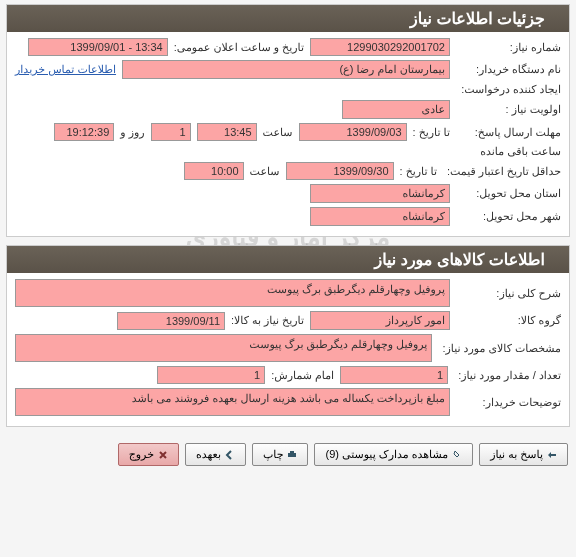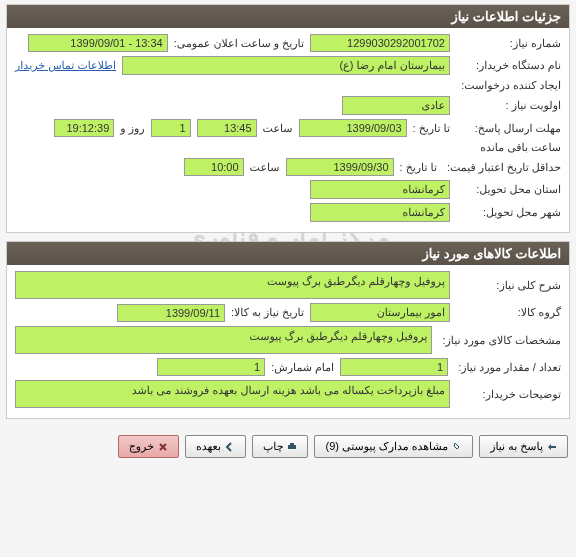--- a/index.html
+++ b/index.html
@@ -28,22 +28,22 @@
     background: #fff;
     border: 1px solid #ccc;
     margin: 4px 6px 8px 6px;
     position: relative;
     z-index: 1;
   }
   .panel-header {
     background: linear-gradient(#6a6257, #5a5248);
     color: #fff;
     font-weight: bold;
-    padding: 4px 8px;
-    font-size: 13px;
+    padding: 4px 24px;
+    font-size: 16px;
   }
   .panel-body {
     padding: 6px 8px;
     background: rgba(255,255,255,0.85);
   }
   .row {
     display: flex;
     align-items: center;
     margin-bottom: 4px;
     flex-wrap: wrap;
@@ -51,21 +51,21 @@
   }
   .lbl {
     min-width: 105px;
     text-align: right;
     color: #333;
     padding-left: 4px;
   }
   .lbl-sm { min-width: auto; }
   .fld {
     border: 1px solid #999;
-    background: #bef264;
+    background: #fca5a5;
     padding: 2px 4px;
     min-height: 18px;
     font-size: 11px;
     color: #333;
   }
   .w-140 { width: 140px; }
   .w-90  { width: 108px; }
   .w-60  { width: 60px; }
   .w-40  { width: 40px; }
   .w-flex { flex: 1; }
@@ -174,21 +174,21 @@
   <div class="panel-header">اطلاعات کالاهای مورد نیاز</div>
   <div class="panel-body">
 
     <div class="row">
       <span class="lbl">شرح کلی نیاز:</span>
       <span class="fld w-flex multiline">پروفیل  وچهارقلم دیگرطبق برگ پیوست</span>
     </div>
 
     <div class="row">
       <span class="lbl">گروه کالا:</span>
-      <span class="fld w-140">امور بیمارستان</span>
+      <span class="fld w-140">امور کارپرداز</span>
       <span class="lbl-sm">تاریخ نیاز به کالا:</span>
       <span class="fld w-90">1399/09/11</span>
     </div>
 
     <div class="row">
       <span class="lbl">مشخصات کالای مورد نیاز:</span>
       <span class="fld w-flex multiline">پروفیل  وچهارقلم دیگرطبق برگ پیوست</span>
     </div>
 
     <div class="row">

